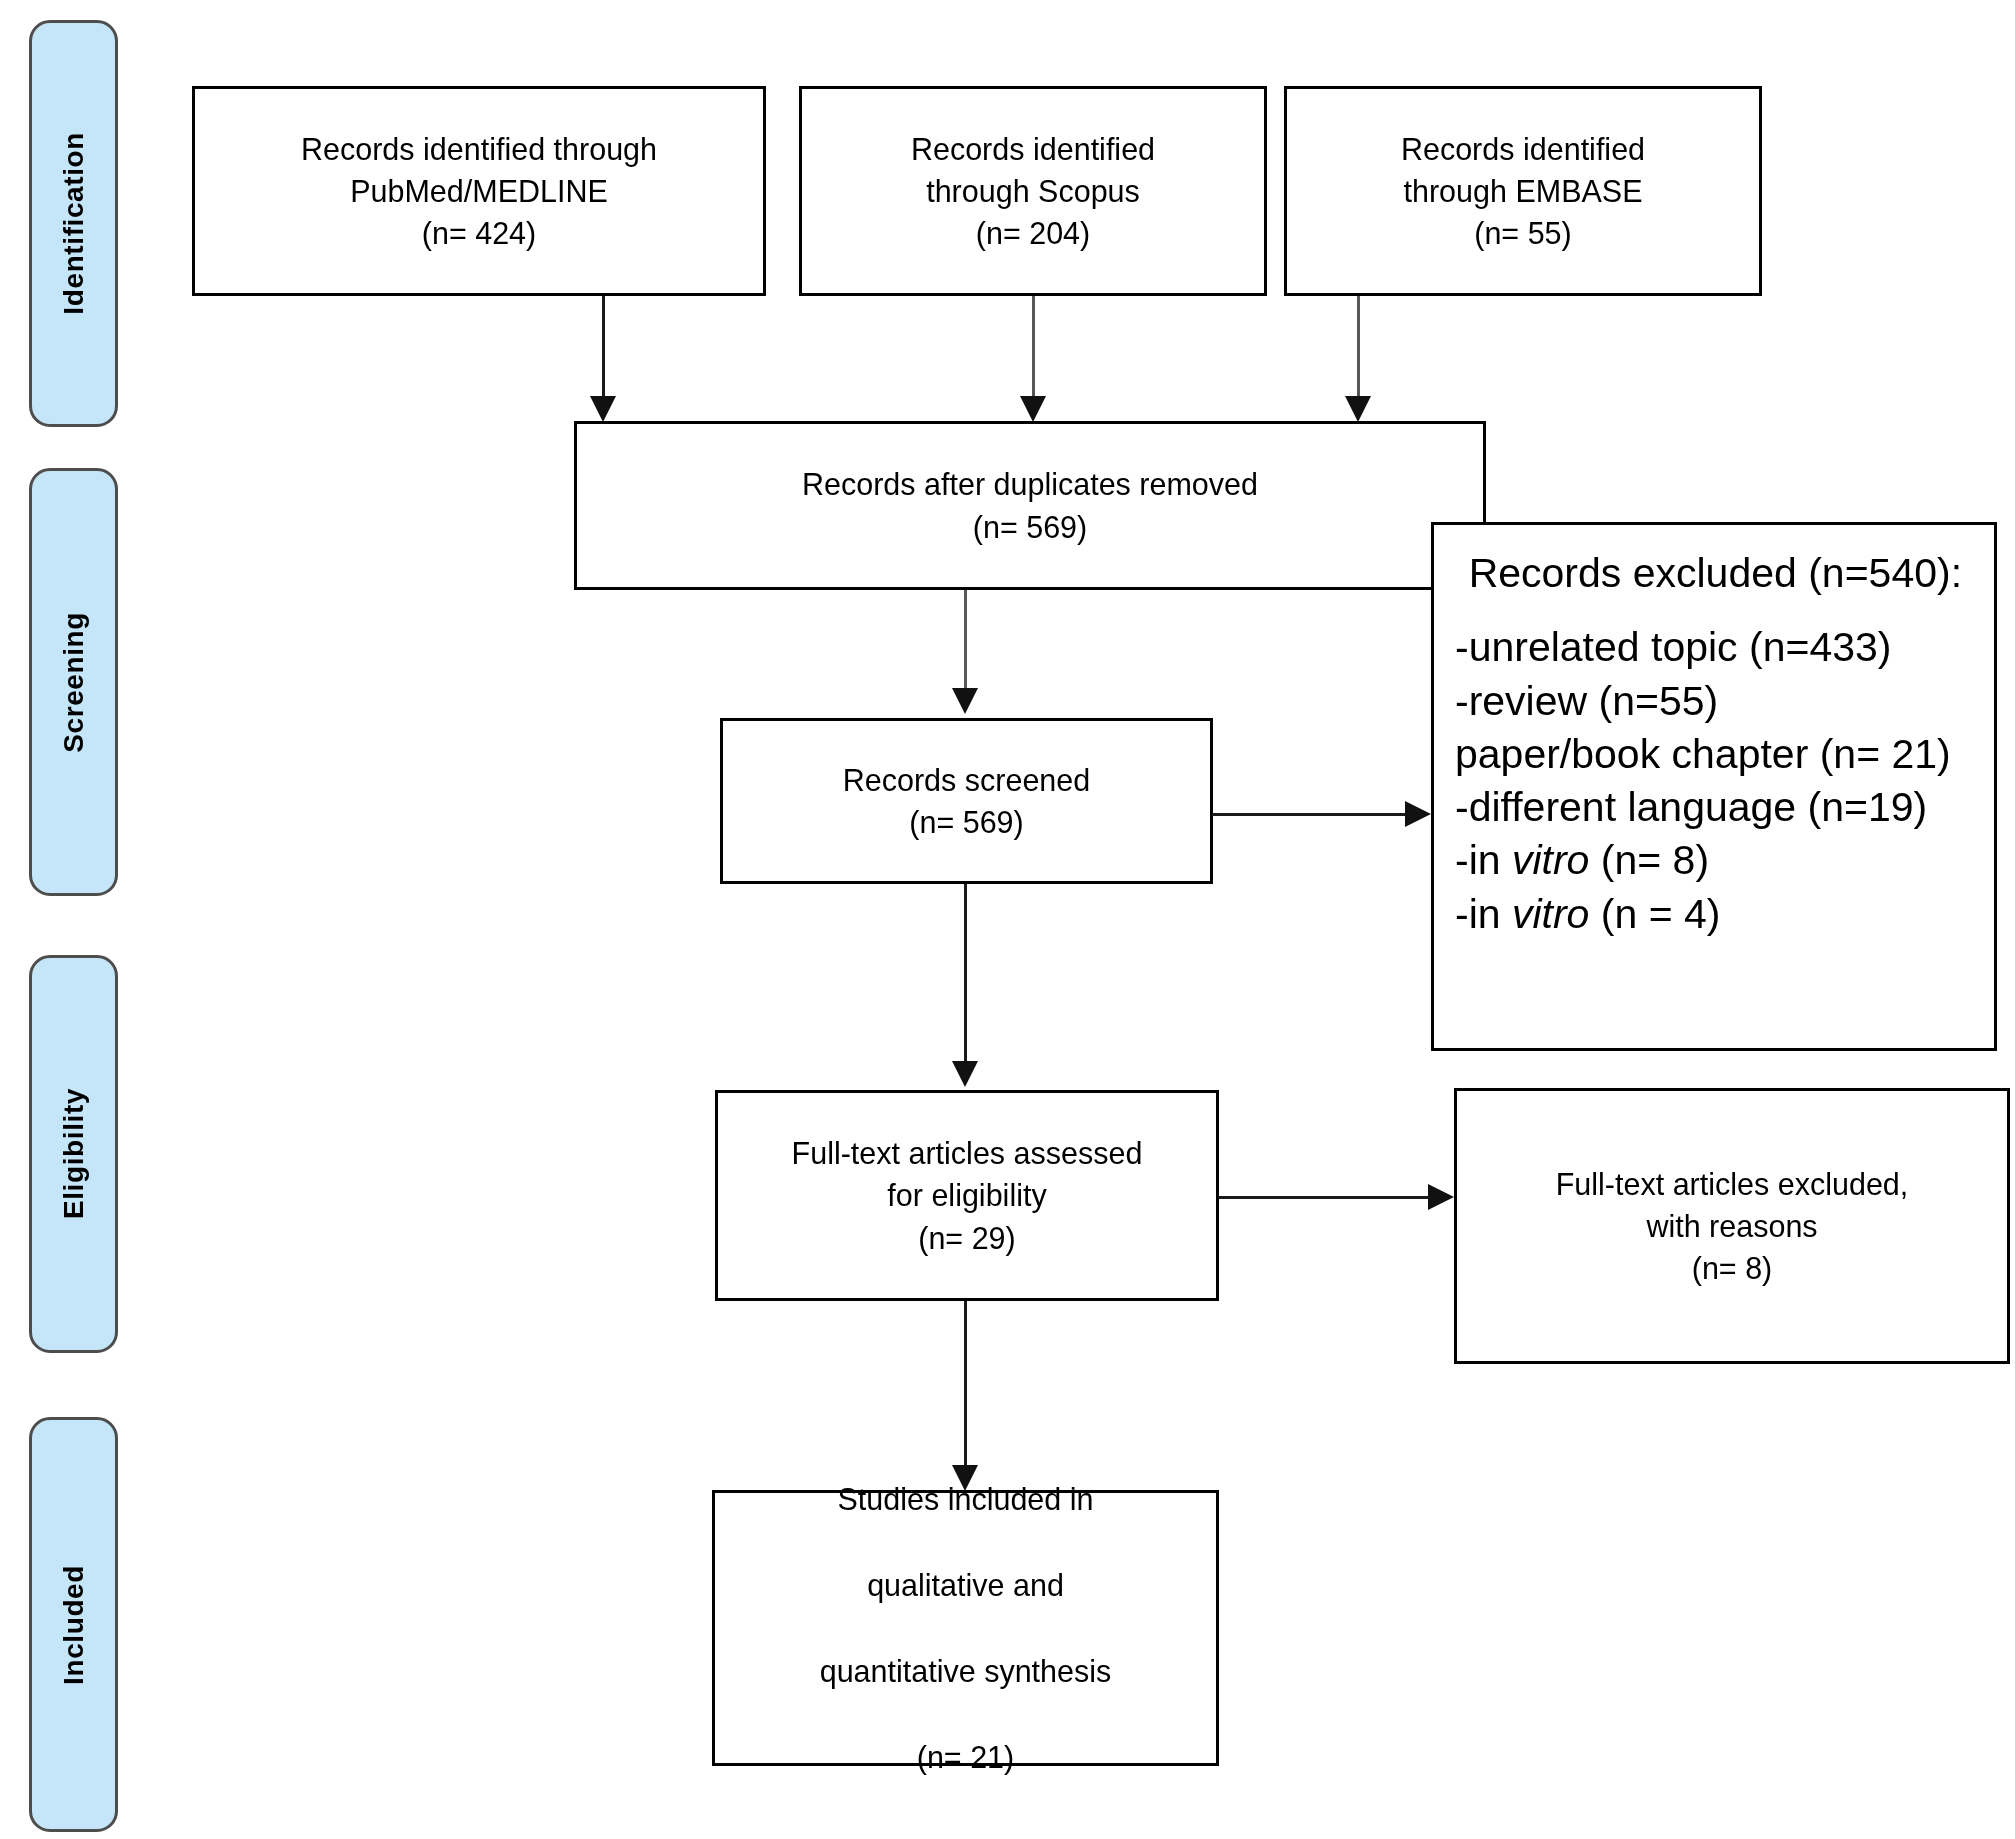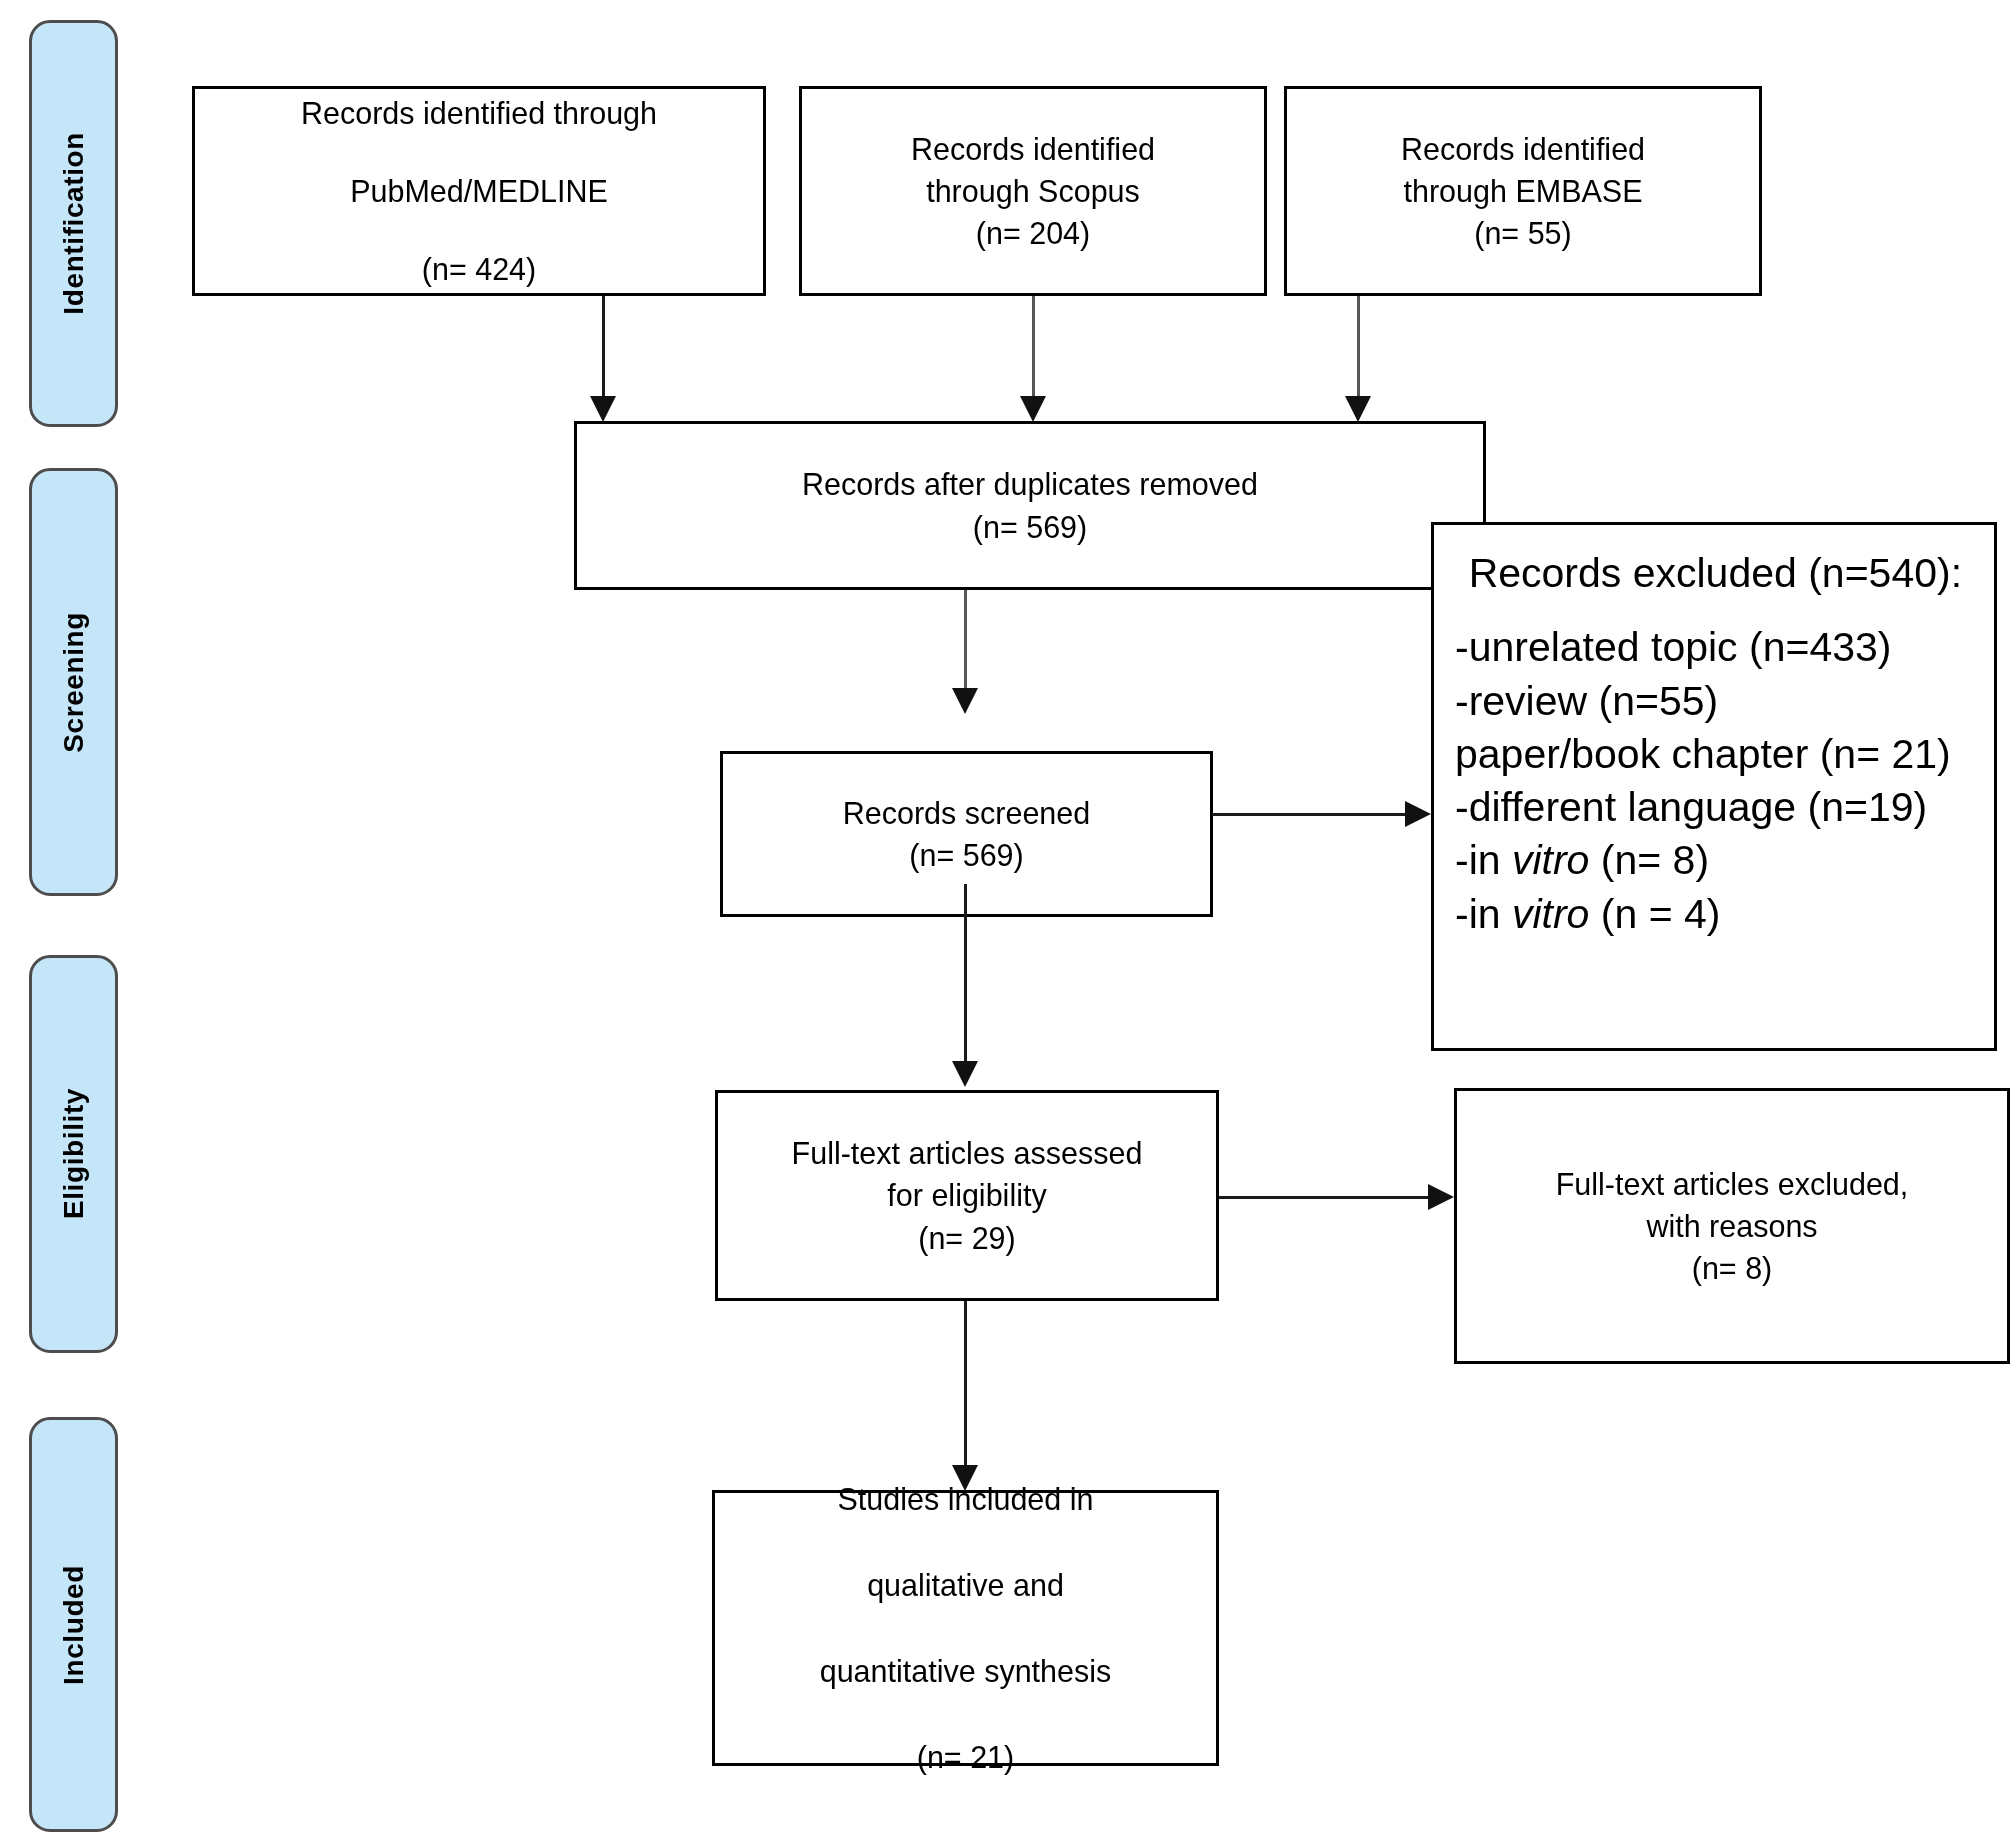--- a/index.html
+++ b/index.html
@@ -124,21 +124,21 @@
   </div>
 
   <div class="phase-tab" style="left:29px; top:955px; width:89px; height:398px;">
     <span class="phase-label">Eligibility</span>
   </div>
 
   <div class="phase-tab" style="left:29px; top:1417px; width:89px; height:415px;">
     <span class="phase-label">Included</span>
   </div>
 
-  <div class="flow-box" style="left:192px; top:86px; width:574px; height:210px;gap:36px;">
+  <div class="flow-box" style="left:192px; top:86px; width:574px; height:210px;">
     <span class="line">Records identified through</span>
     <span class="line">PubMed/MEDLINE</span>
     <span class="line">(n= 424)</span>
   </div>
 
   <div class="flow-box" style="left:799px; top:86px; width:468px; height:210px;">
     <span class="line">Records identified</span>
     <span class="line">through Scopus</span>
     <span class="line">(n= 204)</span>
   </div>
@@ -159,21 +159,21 @@
   <div class="arrow-down" style="left:1345px; top:396px;"></div>
 
   <div class="flow-box" style="left:574px; top:421px; width:912px; height:169px;">
     <span class="line">Records after duplicates removed</span>
     <span class="line">(n= 569)</span>
   </div>
 
   <div class="v-line gray" style="left:964px; top:590px; height:98px;"></div>
   <div class="arrow-down" style="left:952px; top:688px;"></div>
 
-  <div class="flow-box" style="left:720px; top:751px; width:493px; height:166px;">
+  <div class="flow-box" style="left:720px; top:718px; width:493px; height:166px;">
     <span class="line">Records screened</span>
     <span class="line">(n= 569)</span>
   </div>
 
   <div class="reasons-box" style="left:1431px; top:522px; width:566px; height:529px;">
     <span class="reasons-title">Records excluded (n=540):</span>
 
     <span class="reason-item"><span>-unrelated topic (n=433)</span></span>
     <span class="reason-item"><span>-review (n=55)</span></span>
     <span class="reason-item"><span>paper/book chapter (n= 21)</span></span>

